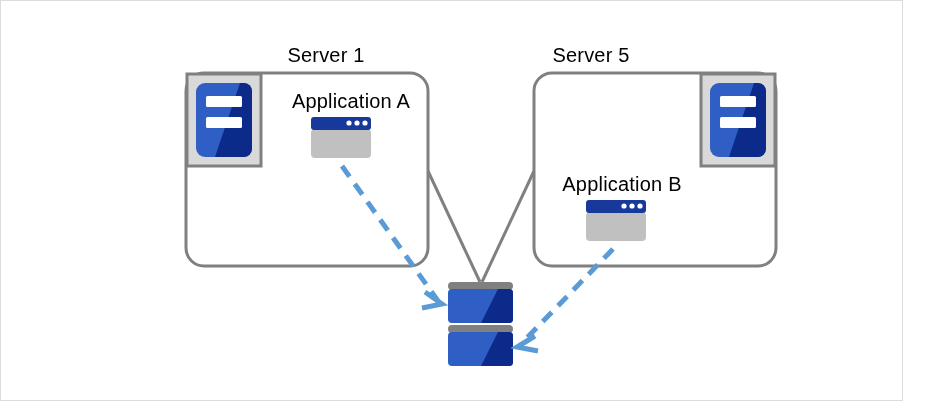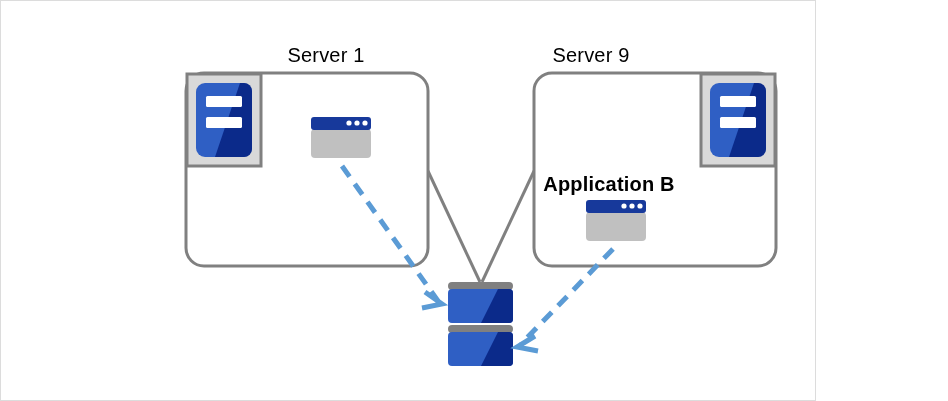--- a/index.html
+++ b/index.html
@@ -5,21 +5,21 @@
   html, body {
     margin: 0;
     padding: 0;
     background: #ffffff;
   }
   body {
     font-family: "Liberation Sans", sans-serif;
   }
   #canvas {
     position: relative;
-    width: 816px;
+    width: 903px;
     height: 401px;
     background: #ffffff;
     border: 1px solid #dcdcdc;
     box-sizing: border-box;
     overflow: hidden;
   }
   #diagram-svg {
     position: absolute;
     left: 0;
     top: 0;
@@ -31,21 +31,21 @@
     color: #000000;
     font-size: 20px;
     line-height: 1;
     white-space: pre;
     text-align: center;
     letter-spacing: 0.2px;
   }
   #server1-title { left: 225px; top: 44px; width: 200px; }
   #server2-title { left: 490px; top: 44px; width: 200px; }
   #appA-title    { left: 240px; top: 90px;  width: 220px; }
-  #appB-title    { left: 498px; top: 173px; width: 220px; font-weight: bold; }
+  #appB-title    { left: 511px; top: 173px; width: 220px; }
   #disk-title    { left: 379px; top: 366px; width: 200px; }
 </style>
 </head>
 <body>
 
 <div id="canvas">
 
   <svg id="diagram-svg" viewBox="0 0 948 401">
     <defs>
 
@@ -138,19 +138,20 @@
     </g>
 
     <g>
       <path d="M 612 248 L 520 343" stroke="#5b9bd5" stroke-width="5" stroke-dasharray="13 9" fill="none" stroke-linecap="butt"></path>
       <path d="M 534 335 L 516 346 L 537 350" stroke="#5b9bd5" stroke-width="5" fill="none" stroke-linecap="butt" stroke-linejoin="miter"></path>
     </g>
   </svg>
 
   <div class="lbl" id="server1-title">Server 1</div>
 
-  <div class="lbl" id="server2-title">Server 9</div>
+  <div class="lbl" id="server2-title">Server 5</div>
 
+  <div class="lbl" id="appA-title">Application A</div>
 
   <div class="lbl" id="appB-title">Application B</div>
 
 
 </div>
 
 </body></html>

